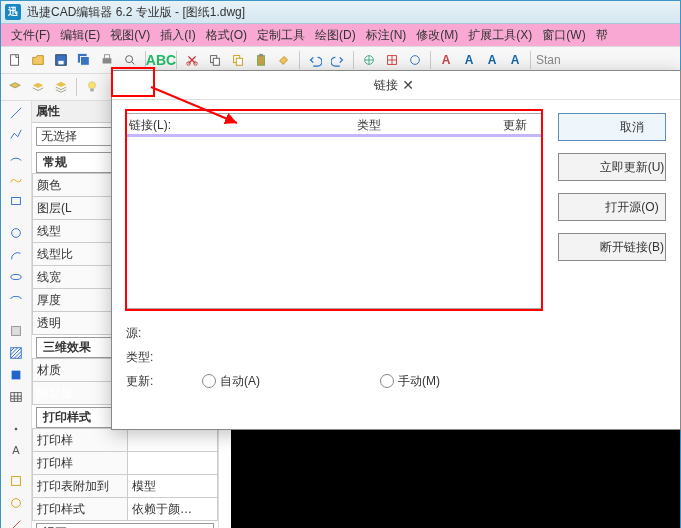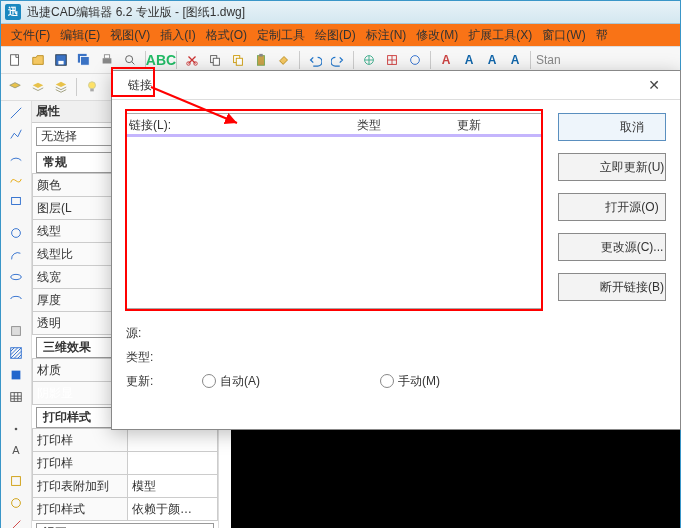--- a/index.html
+++ b/index.html
@@ -3,21 +3,21 @@
 <meta charset="utf-8">
 <style>
   html,body{margin:0;padding:0;font-family:"Microsoft YaHei","SimSun",Arial,sans-serif;font-size:12px;color:#333;background:#f0f0f0;overflow:hidden;}
   .window{width:681px;height:528px;position:relative;background:#fff;border:1px solid #3a96c8;box-sizing:border-box;}
 
   
   .titlebar{height:22px;background:linear-gradient(to bottom,#e8f2f8,#d4e7f0);display:flex;align-items:center;padding-left:4px;gap:6px;border-bottom:1px solid #a8c8d8;}
   .app-icon{width:16px;height:16px;background:#1a88c0;border-radius:2px;display:inline-flex;align-items:center;justify-content:center;color:#fff;font-size:10px;font-weight:bold;}
 
   
-  .menubar{height:22px;background:#f97316;display:flex;align-items:flex-end;gap:2px;padding-left:6px;border-bottom:1px solid #ddd;}
+  .menubar{height:22px;background:#f9a8d4;display:flex;align-items:flex-end;gap:2px;padding-left:6px;border-bottom:1px solid #ddd;}
   .menu-item{padding:2px 4px;cursor:default;white-space:nowrap;}
 
   
   .toolbar{height:26px;background:#f7f7f7;display:flex;align-items:center;gap:3px;padding-left:4px;border-bottom:1px solid #ddd;position:relative;}
   .tbtn{width:18px;height:18px;display:inline-flex;align-items:center;justify-content:center;border:1px solid transparent;border-radius:2px;}
   .tbtn svg{width:14px;height:14px;}
   .sep{width:1px;height:18px;background:#ccc;margin:0 2px;}
 
   
   .toolbar2{height:26px;background:#f7f7f7;display:flex;align-items:center;gap:3px;padding-left:4px;border-bottom:1px solid #ddd;}
@@ -43,28 +43,28 @@
   .prop-table td.v{background:#fff;}
   .sel-row td{background:#1e5aa8;color:#fff;}
   .drawing{flex:1;background:#fff;position:relative;}
   .black-canvas{position:absolute;left:12px;right:0;bottom:0;height:106px;background:#000;}
   .tabstrip{position:absolute;left:12px;bottom:106px;height:18px;display:flex;align-items:center;gap:2px;}
   .tabstrip .tb{display:inline-flex;align-items:center;justify-content:center;width:16px;height:16px;border:1px solid #bbb;background:#eee;font-size:10px;}
   .tabstrip .tab{border:1px solid #bbb;background:#f4f4f4;padding:0 8px;height:16px;line-height:16px;}
 
   
   .dialog{position:absolute;left:110px;top:69px;width:568px;height:358px;background:#fff;border:1px solid #888;box-shadow:0 4px 18px rgba(0,0,0,.25);}
-  .dlg-title{height:28px;display:flex;align-items:center;justify-content:space-between;padding:0 16px;border-bottom:1px solid #ddd;font-family:Liberation Serif, serif;}
+  .dlg-title{height:28px;display:flex;align-items:center;justify-content:center;padding:0 8px;border-bottom:1px solid #ddd;font-family:Liberation Serif, serif;}
   .dlg-close{width:20px;height:20px;display:flex;align-items:center;justify-content:center;font-size:14px;color:#444;}
   .dlg-body{position:absolute;left:0;right:0;top:28px;bottom:0;}
   .link-list{position:absolute;left:14px;top:14px;width:414px;height:194px;border:1px solid #aaa;background:#fff;}
   .ll-head{display:flex;height:20px;align-items:flex-end;border-bottom:3px solid #c4b5fd;padding:0 2px;}
   .ll-head span:nth-child(1){flex:0 0 210px;}
   .ll-head span:nth-child(2){flex:0 0 100px;margin-left:18px;}
-  .ll-head span:nth-child(3){flex:1;}
+  .ll-head span:nth-child(3){flex:1;margin-left:46px;}
   .btn-col{position:absolute;right:14px;top:14px;width:108px;display:flex;flex-direction:column;gap:12px;}
   .dlg-btn{height:26px;border:1px solid #8a8a8a;background:#f3f3f3;display:flex;align-items:center;justify-content:center;padding-left:40px;}
   .dlg-btn.primary{border-color:#5a8fbf;background:#eef5fb;}
   .info-rows{position:absolute;left:14px;top:222px;right:14px;}
   .info-rows .row{display:flex;align-items:center;height:24px;gap:10px;}
   .info-rows .lab{width:40px;}
   .radio{display:inline-flex;align-items:center;gap:4px;margin-left:26px;}
   .radio .circ{width:12px;height:12px;border:1px solid #888;border-radius:50%;}
 
   
@@ -445,21 +445,20 @@
           <span>链接(L):</span>
           <span>类型</span>
           <span>更新</span>
         </div>
       </div>
 
       <div class="btn-col">
         <div class="dlg-btn primary">取消</div>
         <div class="dlg-btn">立即更新(U)</div>
         <div class="dlg-btn">打开源(O)</div>
-        <div class="dlg-btn">更改源(C)...</div>
         <div class="dlg-btn">断开链接(B)</div>
       </div>
 
       <div class="info-rows">
         <div class="row">
             <span class="lab">源:</span>
           </div>
         <div class="row">
             <span class="lab">类型:</span>
           </div>

